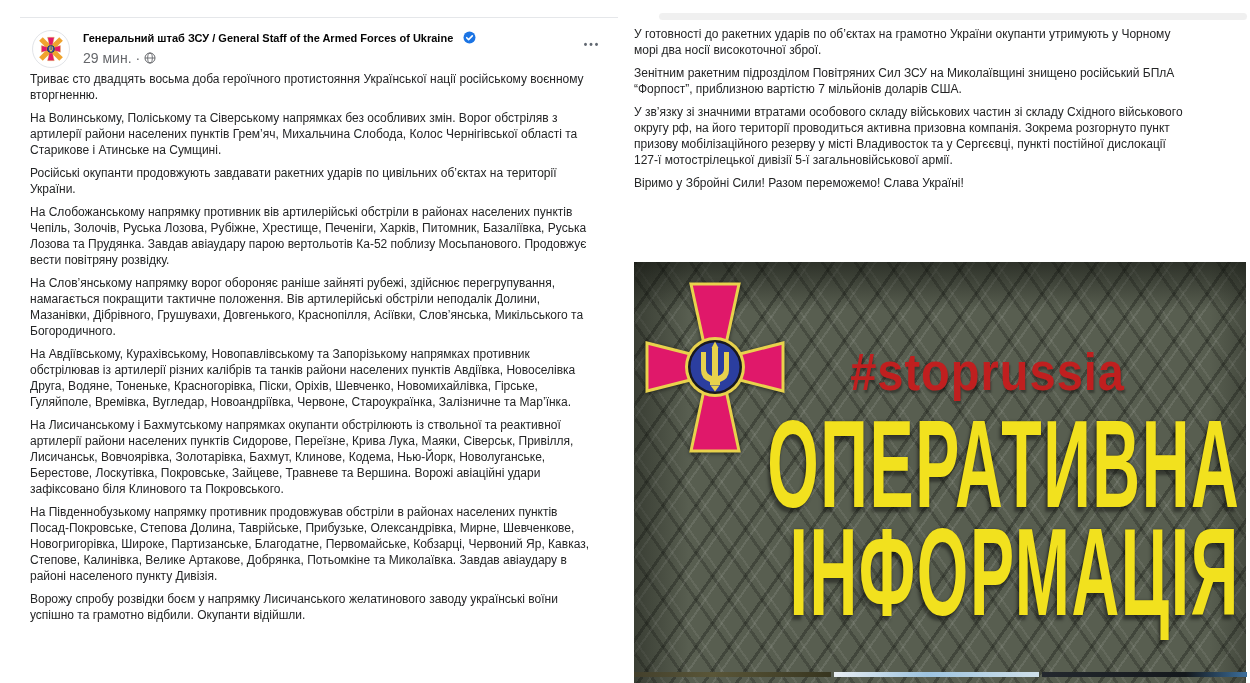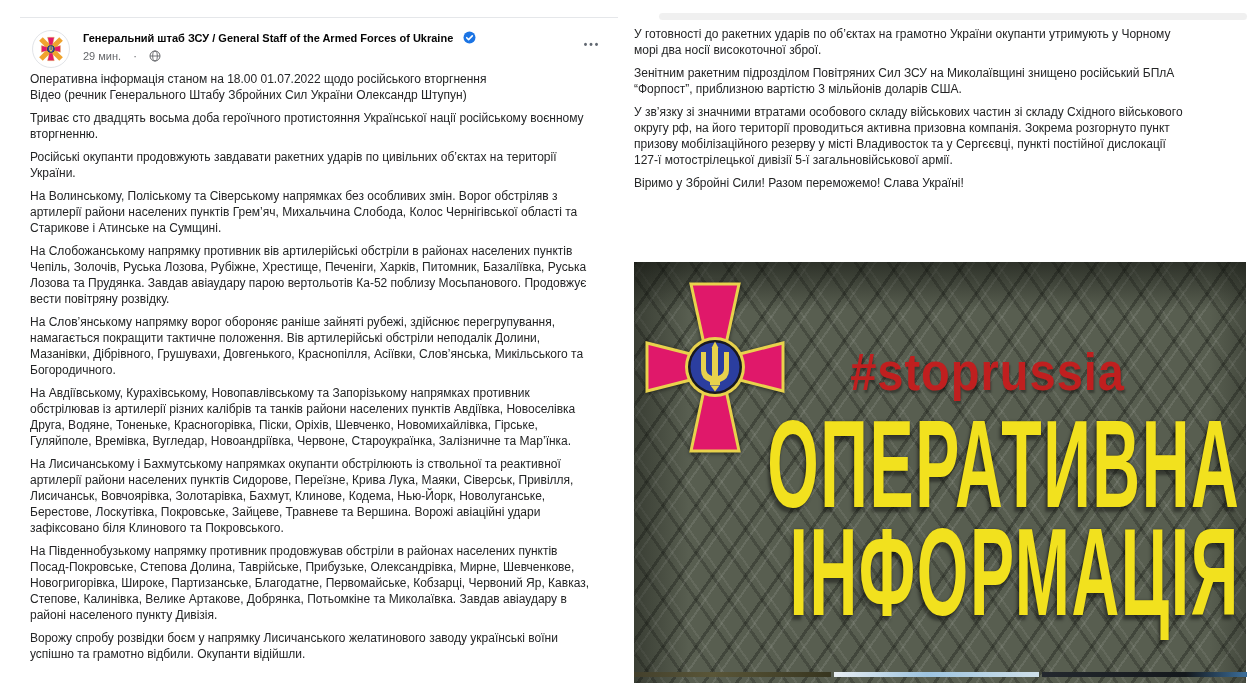--- a/index.html
+++ b/index.html
@@ -14,21 +14,21 @@
 
   
   .header { position:absolute; left:30px; top:28px; width:600px; height:44px; }
   .avatar {
     position:absolute; left:2px; top:2px; width:38px; height:38px; border-radius:50%;
     background:#fff; border:1px solid #e2e4e8; display:flex; align-items:center; justify-content:center;
     cursor:pointer; overflow:hidden;
   }
   .name-row { position:absolute; left:53px; top:3px; display:flex; align-items:center; gap:10px; white-space:nowrap; }
   .author { font-weight:bold; font-size:11px; color:#050505; cursor:pointer; }
-  .meta-row { position:absolute; left:53px; top:22px; display:flex; align-items:center; gap:12px; color:#65676b; font-size:11px; }
+  .meta-row { position:absolute; left:53px; top:22px; display:flex; align-items:center; gap:4px; color:#65676b; font-size:14px; }
   .more-btn {
     position:absolute; left:548px; top:8px; width:28px; height:18px; text-align:center;
     color:#606770; font-size:10px; letter-spacing:2px; font-weight:bold; cursor:pointer; line-height:18px;
   }
 
   
   .post-text { position:absolute; left:30px; top:71px; width:608px; font-size:12px; line-height:16px; }
   .post-text p, .right-col p { margin:0 0 7px 0; white-space:pre-line; }
   .right-col { position:absolute; left:634px; top:26px; width:614px; font-size:12px; line-height:16px; }
 
@@ -117,29 +117,27 @@
       <svg width="12" height="12" viewBox="0 0 12 12">
         <circle cx="6" cy="6" r="5" fill="none" stroke="#65676b" stroke-width="1"></circle>
         <ellipse cx="6" cy="6" rx="2.3" ry="5" fill="none" stroke="#65676b" stroke-width="0.9"></ellipse>
         <line x1="1" y1="6" x2="11" y2="6" stroke="#65676b" stroke-width="0.9"></line>
       </svg>
     </div>
     <div class="more-btn">•••</div>
   </div>
 
   <div class="post-text">
-    <p>Оперативна інформація станом на 18.00 01.07.2022 щодо російського вторгнення
-Відео (речник Генерального Штабу Збройних Сил України Олександр Штупун)</p>
     <p>Триває сто двадцять восьма доба героїчного протистояння Української нації російському воєнному
 вторгненню.</p>
-    <p>Російські окупанти продовжують завдавати ракетних ударів по цивільних об’єктах на території
-України.</p>
     <p>На Волинському, Поліському та Сіверському напрямках без особливих змін. Ворог обстріляв з
 артилерії райони населених пунктів Грем’яч, Михальчина Слобода, Колос Чернігівської області та
 Старикове і Атинське на Сумщині.</p>
+    <p>Російські окупанти продовжують завдавати ракетних ударів по цивільних об’єктах на території
+України.</p>
     <p>На Слобожанському напрямку противник вів артилерійські обстріли в районах населених пунктів
 Чепіль, Золочів, Руська Лозова, Рубіжне, Хрестище, Печеніги, Харків, Питомник, Базаліївка, Руська
 Лозова та Прудянка. Завдав авіаудару парою вертольотів Ка-52 поблизу Мосьпанового. Продовжує
 вести повітряну розвідку.</p>
     <p>На Слов’янському напрямку ворог обороняє раніше зайняті рубежі, здійснює перегрупування,
 намагається покращити тактичне положення. Вів артилерійські обстріли неподалік Долини,
 Мазанівки, Дібрівного, Грушувахи, Довгенького, Краснопілля, Асіївки, Слов’янська, Микільського та
 Богородичного.</p>
     <p>На Авдіївському, Курахівському, Новопавлівському та Запорізькому напрямках противник
 обстрілював із артилерії різних калібрів та танків райони населених пунктів Авдіївка, Новоселівка
@@ -156,21 +154,21 @@
 Степове, Калинівка, Велике Артакове, Добрянка, Потьомкіне та Миколаївка. Завдав авіаудару в
 районі населеного пункту Дивізія.</p>
     <p>Ворожу спробу розвідки боєм у напрямку Лисичанського желатинового заводу українські воїни
 успішно та грамотно відбили. Окупанти відійшли.</p>
   </div>
 
   <div class="right-col">
     <p>У готовності до ракетних ударів по об’єктах на грамотно України окупанти утримують у Чорному
 морі два носії високоточної зброї.</p>
     <p>Зенітним ракетним підрозділом Повітряних Сил ЗСУ на Миколаївщині знищено російський БПлА
-“Форпост”, приблизною вартістю 3 мільйонів доларів США.</p>
+“Форпост”, приблизною вартістю 7 мільйонів доларів США.</p>
     <p>У зв’язку зі значними втратами особового складу військових частин зі складу  Східного військового
 округу рф, на його території  проводиться активна призовна компанія. Зокрема розгорнуто пункт
 призову мобілізаційного резерву у місті Владивосток та у Сергєєвці, пункті постійної дислокації
 127-ї мотострілецької дивізії 5-ї загальновійськової армії.</p>
     <p>Віримо у Збройні Сили! Разом переможемо! Слава Україні!</p>
   </div>
 
   <div class="poster">
     <svg class="emblem-big" width="142" height="173" viewBox="0 0 142 173">
       <use href="#afu-emblem"></use>

